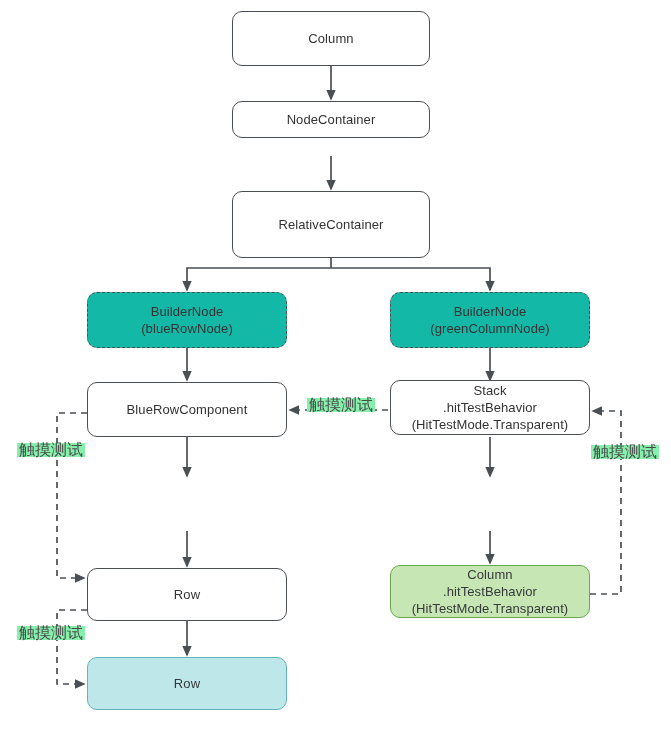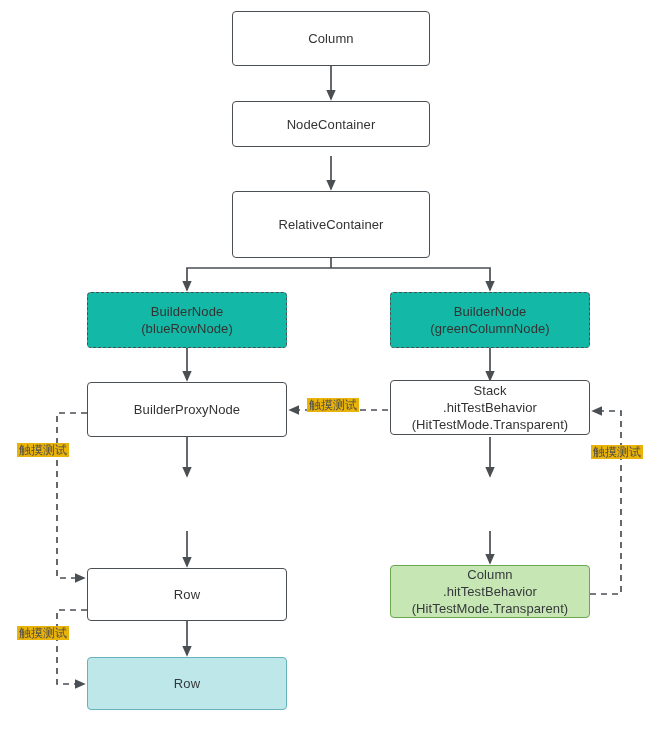--- a/index.html
+++ b/index.html
@@ -29,21 +29,21 @@
     height: 736px;
     overflow: visible;
   }
   .node {
     position: absolute;
     box-sizing: border-box;
     display: flex;
     align-items: center;
     justify-content: center;
     text-align: center;
-    border-radius: 4px;
+    border-radius: 10px;
     color: #333333;
     font-size: 13px;
     line-height: 17px;
     letter-spacing: 0.1px;
     white-space: pre-line;
   }
   .node.solid {
     border: 1.6px solid #4a4f54;
     background: #ffffff;
   }
@@ -56,24 +56,24 @@
     background: #c6e6b4;
     color: #36393b;
   }
   .node.cyan {
     border: 1.6px solid #66b3bd;
     background: #bde7e9;
     color: #36393b;
   }
   .edge-label {
     position: absolute;
-    font-size: 12px;
+    font-size: 16px;
     line-height: 14px;
     color: #4b4b4b;
-    background: #eab308;
+    background: #86efac;
     padding: 0 2px;
     white-space: nowrap;
   }
 </style>
 </head>
 <body>
 
 <div id="diagram-root">
 
   <svg class="layer" viewBox="0 0 671 736" xmlns="http://www.w3.org/2000/svg">
@@ -112,31 +112,31 @@
       <path d="M 87 413 L 57 413 L 57 578 L 84 578" marker-end="url(#arrow-dashed)"></path>
 
       <path d="M 87 610 L 57 610 L 57 684 L 84 684" marker-end="url(#arrow-dashed)"></path>
 
       <path d="M 590 594 L 621 594 L 621 411 L 593 411" marker-end="url(#arrow-dashed)"></path>
     </g>
   </svg>
 
   <div class="node solid" style="left:232px; top:11px; width:198px; height:55px;">Column</div>
 
-  <div class="node solid" style="left:232px; top:101px; width:198px; height:46px;">NodeContainer</div>
+  <div class="node solid" style="left:232px; top:101px; width:198px; height:37px;">NodeContainer</div>
 
   <div class="node solid" style="left:232px; top:191px; width:198px; height:67px;">RelativeContainer</div>
 
   <div class="node dashed" style="left:87px; top:292px; width:200px; height:56px;">BuilderNode
 (blueRowNode)</div>
 
   <div class="node dashed" style="left:390px; top:292px; width:200px; height:56px;">BuilderNode
 (greenColumnNode)</div>
 
-  <div class="node solid" style="left:87px; top:382px; width:200px; height:55px;">BuilderProxyNode</div>
+  <div class="node solid" style="left:87px; top:382px; width:200px; height:55px;">BlueRowComponent</div>
 
   <div class="node solid" style="left:390px; top:380px; width:200px; height:55px;">Stack
 .hitTestBehavior
 (HitTestMode.Transparent)</div>
 
 
 
   <div class="node solid" style="left:87px; top:568px; width:200px; height:53px;">Row</div>
 
   <div class="node green" style="left:390px; top:565px; width:200px; height:53px;">Column

